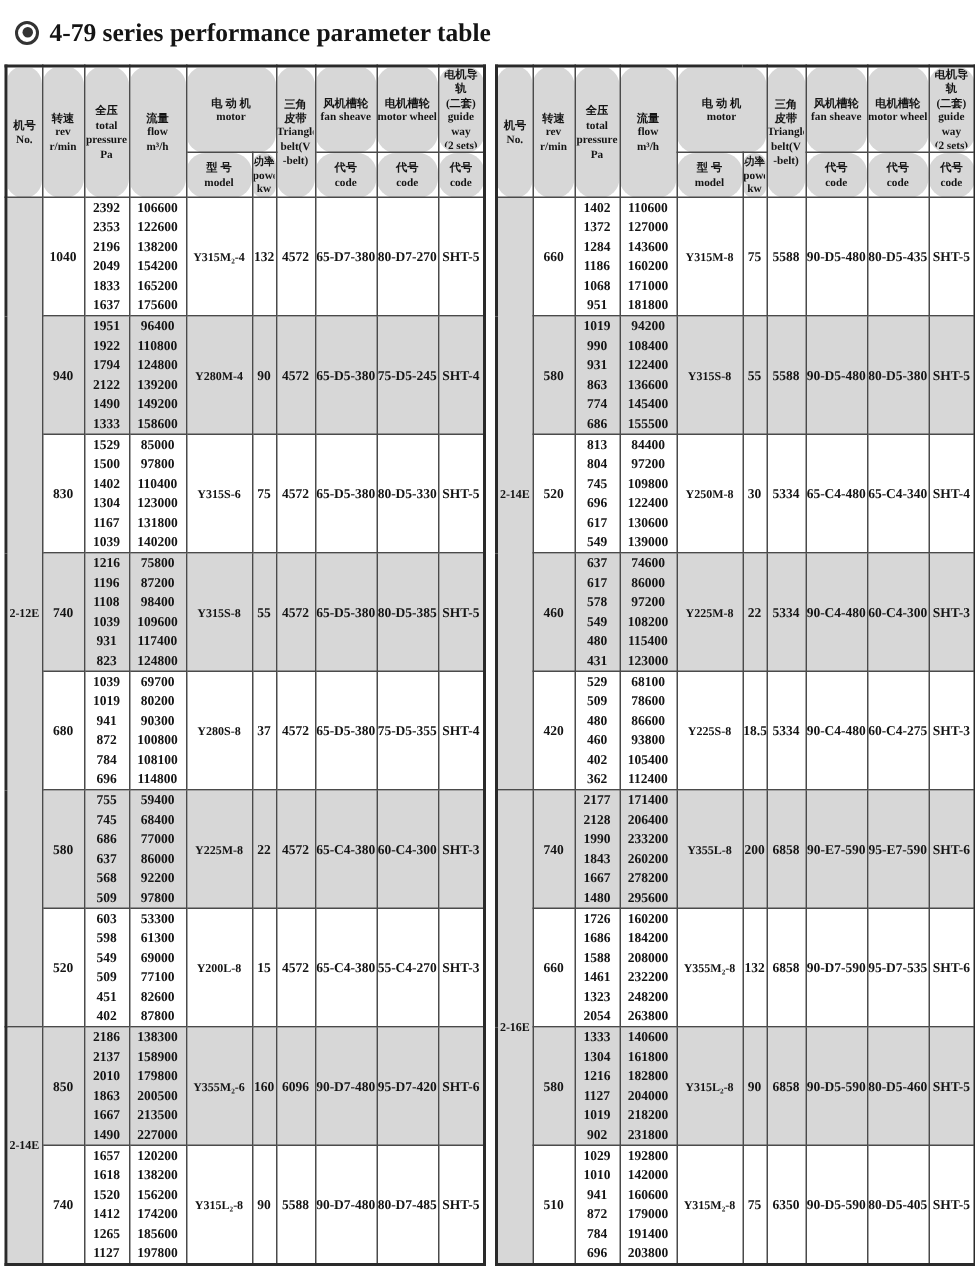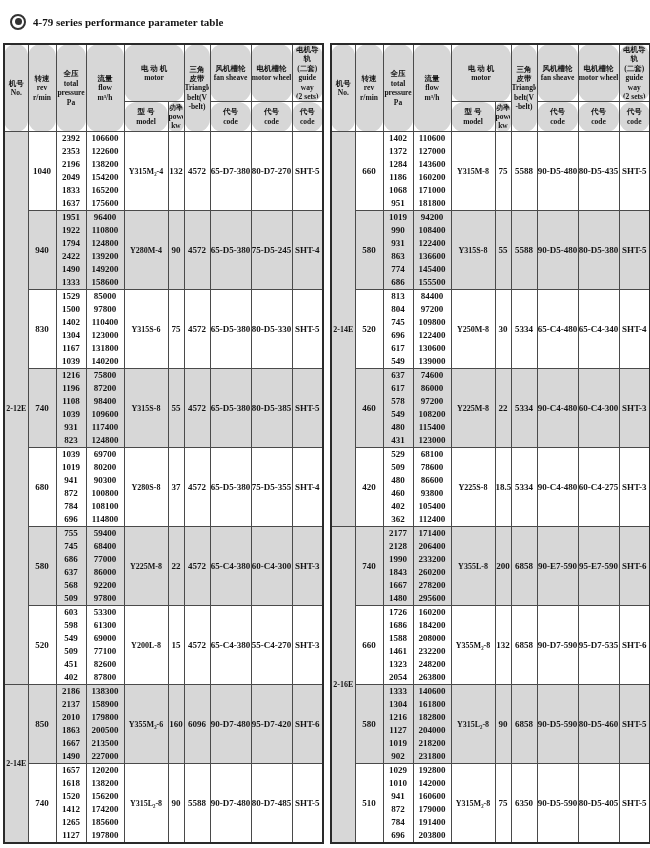--- a/index.html
+++ b/index.html
@@ -18,21 +18,21 @@
   .title-row{
     display:flex;align-items:center;gap:7px;
     padding:9px 0 0 10px;height:34px;
   }
   .bullet{
     width:16px;height:16px;border:2px solid #333;border-radius:50%;
     display:flex;align-items:center;justify-content:center;flex:0 0 auto;
   }
   .bullet-inner{width:7px;height:7px;background:#333;border-radius:50%;}
   .title-zh{font-size:16px;font-weight:bold;letter-spacing:1px;}
-  .title-en{font-size:11px;font-weight:bold;}
+  .title-en{font-size:17px;font-weight:bold;}
   .tables{
     display:flex;gap:6px;padding:0 3px;margin-top:9px;align-items:flex-start;
   }
   table{
     border-collapse:collapse;table-layout:fixed;width:319px;
     border:2px solid var(--outer);
   }
   th,td{
     border:1px solid var(--border);
     padding:0;text-align:center;vertical-align:middle;
@@ -124,21 +124,21 @@
           <td class="fa">65-D7-380</td>
           <td class="wh">80-D7-270</td>
           <td class="gu">SHT-5</td>
         </tr>
         <tr>
           <td class="rev sh">940</td>
           <td class="pr sh">
             <div class="ln">1951</div>
             <div class="ln">1922</div>
             <div class="ln">1794</div>
-            <div class="ln">2422</div>
+            <div class="ln">2122</div>
             <div class="ln">1490</div>
             <div class="ln">1333</div>
           </td>
           <td class="fl sh">
             <div class="ln">96400</div>
             <div class="ln">110800</div>
             <div class="ln">124800</div>
             <div class="ln">139200</div>
             <div class="ln">149200</div>
             <div class="ln">158600</div>

